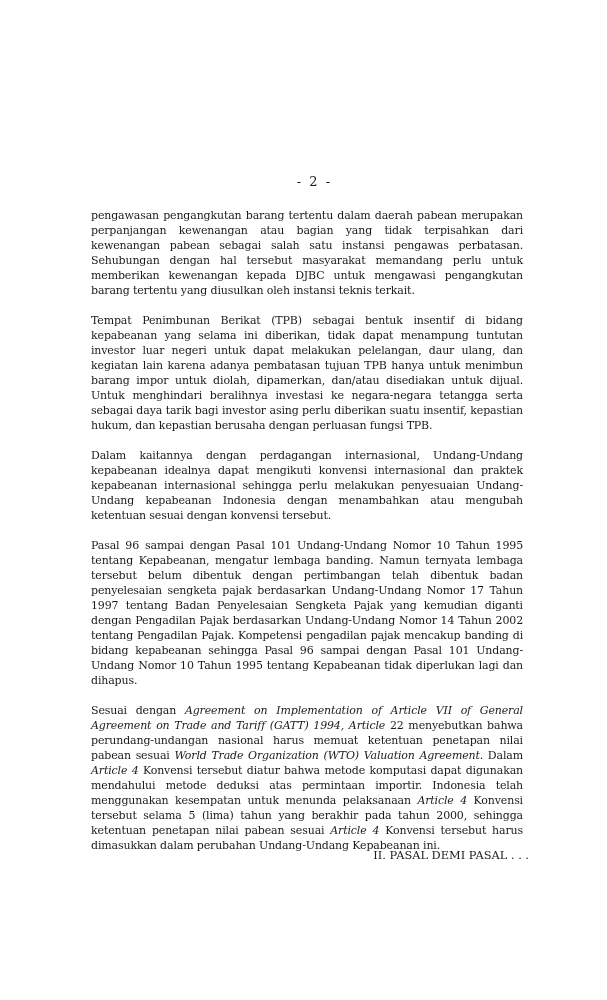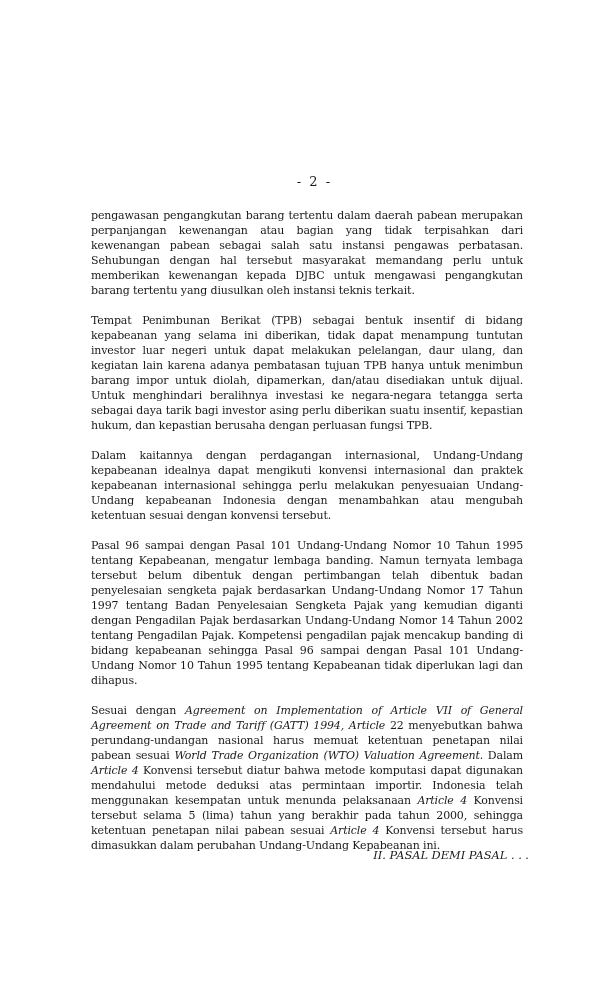--- a/index.html
+++ b/index.html
@@ -43,21 +43,20 @@
       text-align: justify;
       letter-spacing: -0.15px;
     }
     .para i { }
     .next-heading {
       position: absolute;
       top: 848px;
       right: 9px;
       font-size: 11.4px;
       white-space: nowrap;
-      font-style: italic;
     }
   </style>
 </head>
 <body>
 
 <div class="page">
   <div class="page-number">- 2 -</div>
 
   <div class="body-text">
     <p class="para"><span>pengawasan pengangkutan barang tertentu dalam daerah pabean merupakan perpanjangan kewenangan atau bagian yang tidak terpisahkan dari kewenangan pabean sebagai salah satu instansi pengawas perbatasan. Sehubungan dengan hal tersebut masyarakat memandang perlu untuk memberikan kewenangan kepada DJBC untuk mengawasi pengangkutan barang tertentu yang diusulkan oleh instansi teknis terkait.</span></p>

